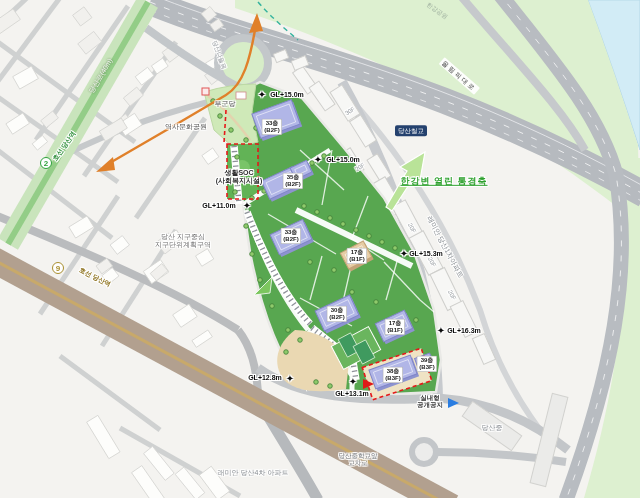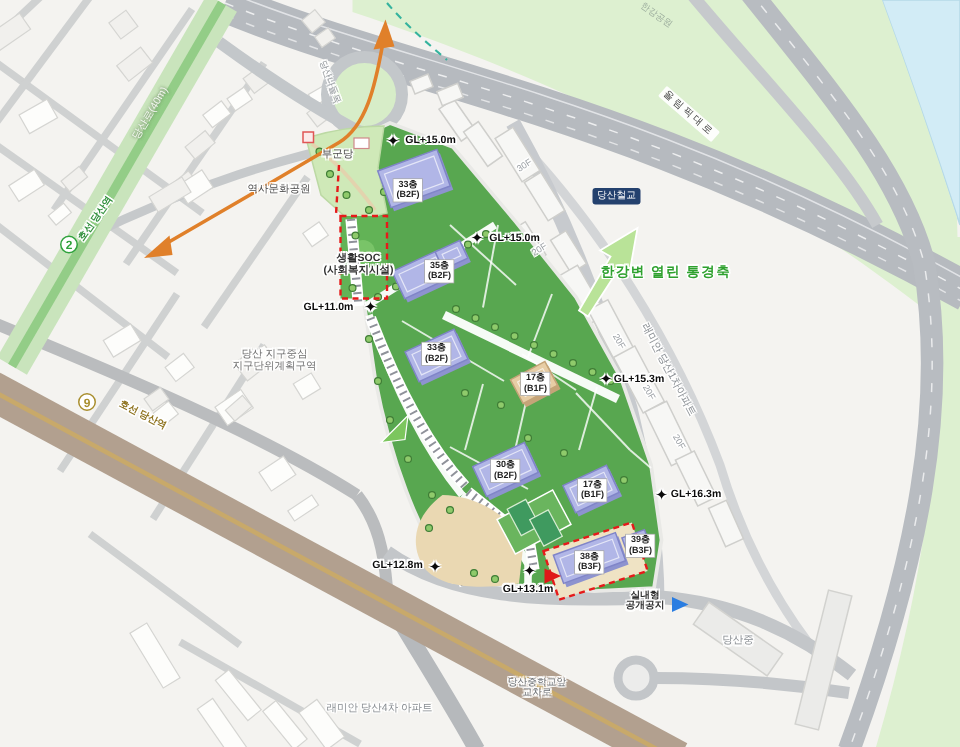--- a/index.html
+++ b/index.html
@@ -15,21 +15,21 @@
 .place-bold{font-size:7px;font-weight:bold;color:#303030;}
 .place-bold-sm{font-size:6.5px;font-weight:bold;color:#2f2f2f;}
 .place-gray{font-size:7px;color:#6e6e6e;}
 .place-gray-sm{font-size:6.5px;color:#6b6f73;}
 .apt-gray{font-size:7px;color:#878c91;}
 .road-green{font-size:7px;color:#f4f8f1;text-shadow:0 0 2px rgba(100,135,90,.8),0 0 2px rgba(100,135,90,.8);}
 .road-gray-sm{font-size:6px;color:#8c9196;}
 .park-faint{font-size:6px;color:#9bab9c;}
 .line2{font-size:6.5px;font-weight:bold;color:#2f8f3b;}
 .line9{font-size:6.5px;font-weight:bold;color:#8f7420;}
-.green-axis{font-size:9px;font-weight:bold;color:#2ea12e;letter-spacing:1px;}
+.green-axis{font-size:9px;font-weight:bold;color:#2ea12e;letter-spacing:1px;text-decoration:underline;}
 .navy-badge{background:#24416e;color:#fff;font-size:6.5px;padding:2px 3px;border-radius:2px;
   white-space:nowrap;text-shadow:none;}
 .road-boxed{background:rgba(255,255,255,.93);color:#444;font-size:6.5px;letter-spacing:2px;
   padding:1px 2px;border-radius:1px;white-space:nowrap;}
 .badge{position:absolute;width:12px;height:12px;border-radius:50%;background:#fff;
   display:flex;align-items:center;justify-content:center;font-size:8px;font-weight:bold;
   transform:translate(-50%,-50%);box-sizing:border-box;}
 .gl-star{position:absolute;font-size:10px;color:#0b0b0b;transform:translate(-50%,-50%);}
 .gl-text{position:absolute;font-size:7px;font-weight:bold;color:#0b0b0b;transform:translate(-50%,-50%);white-space:nowrap;}
 .bldg-label{position:absolute;transform:translate(-50%,-50%);background:#fff;

